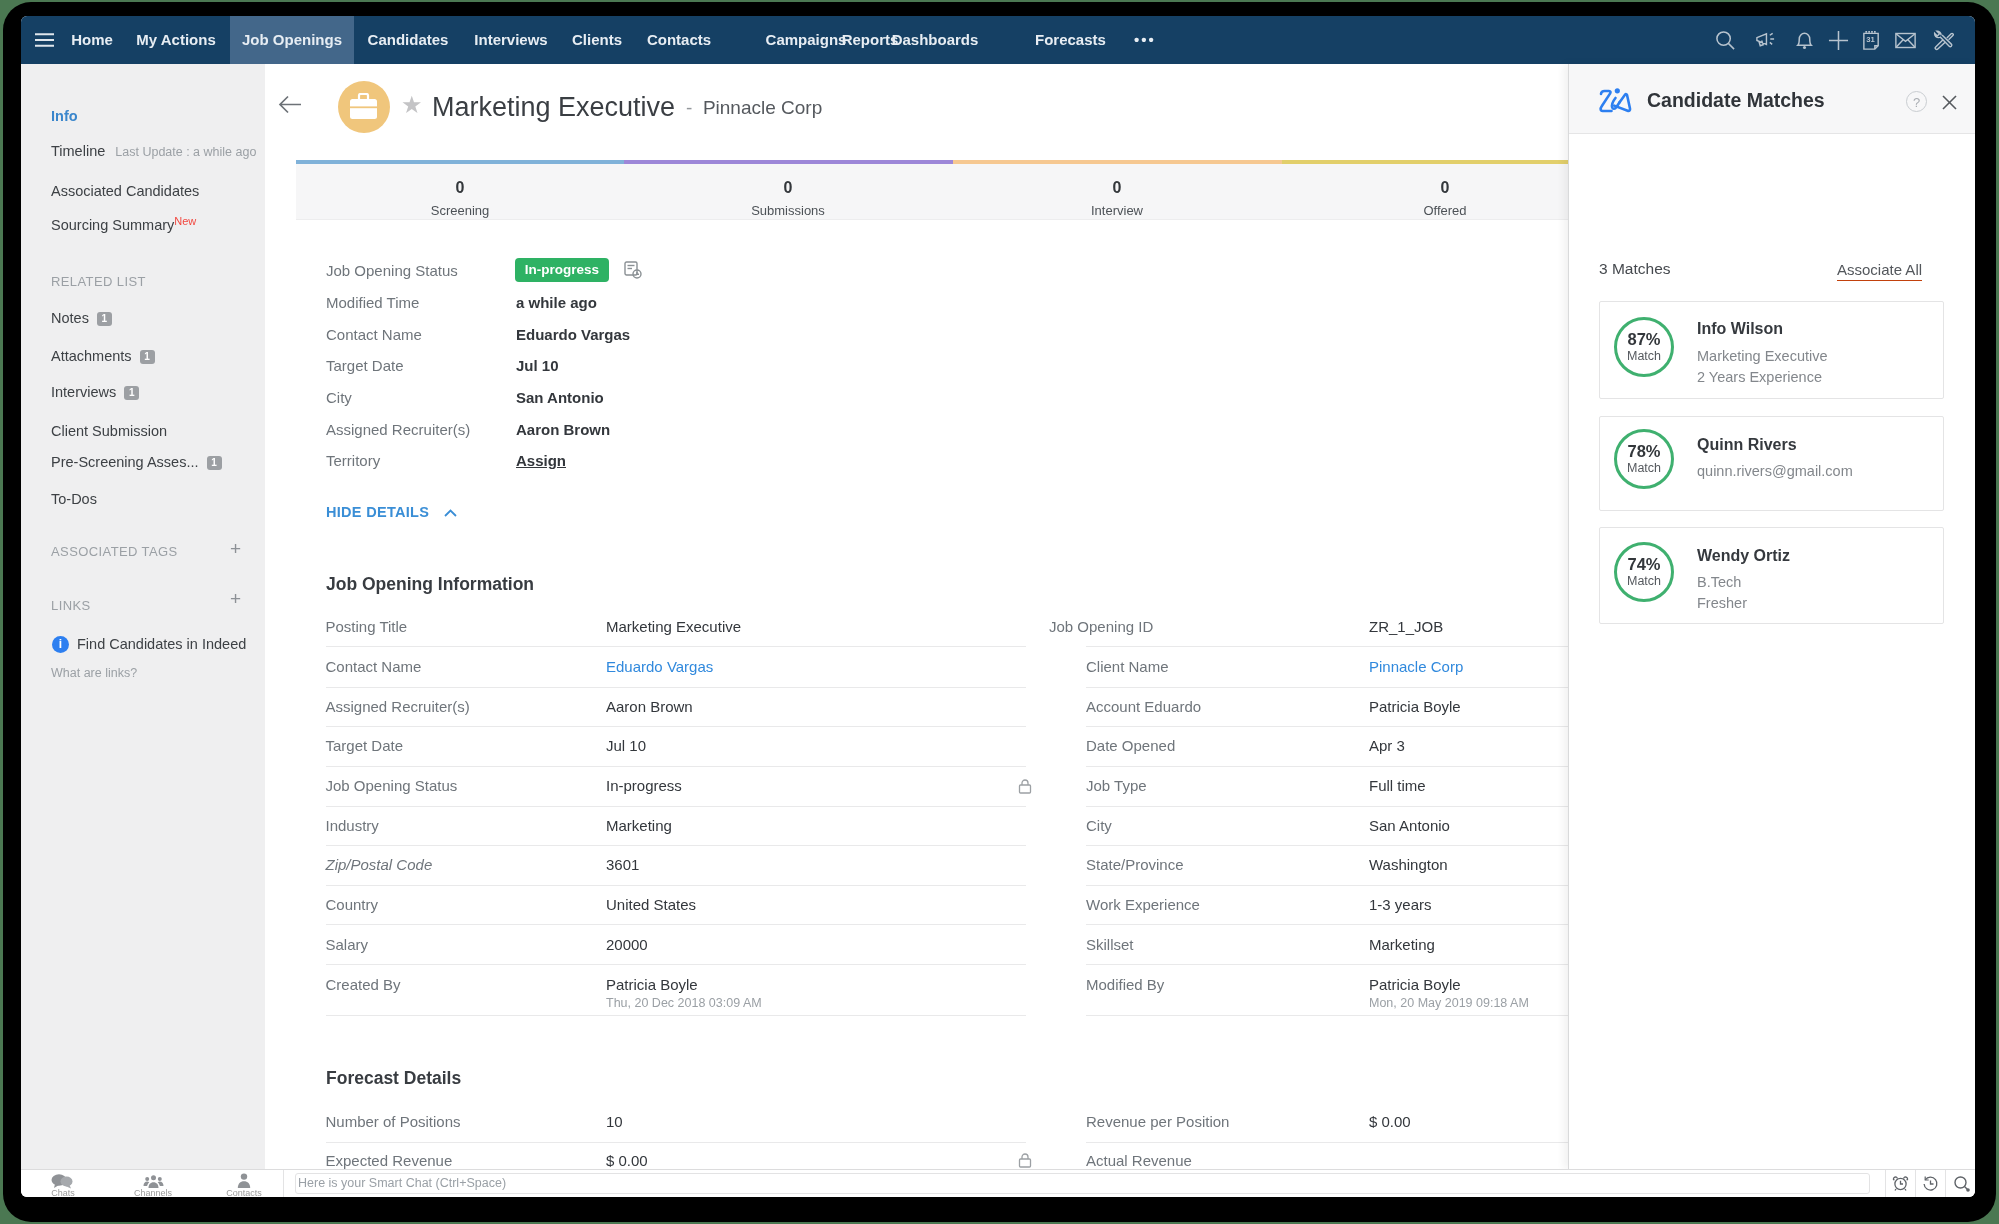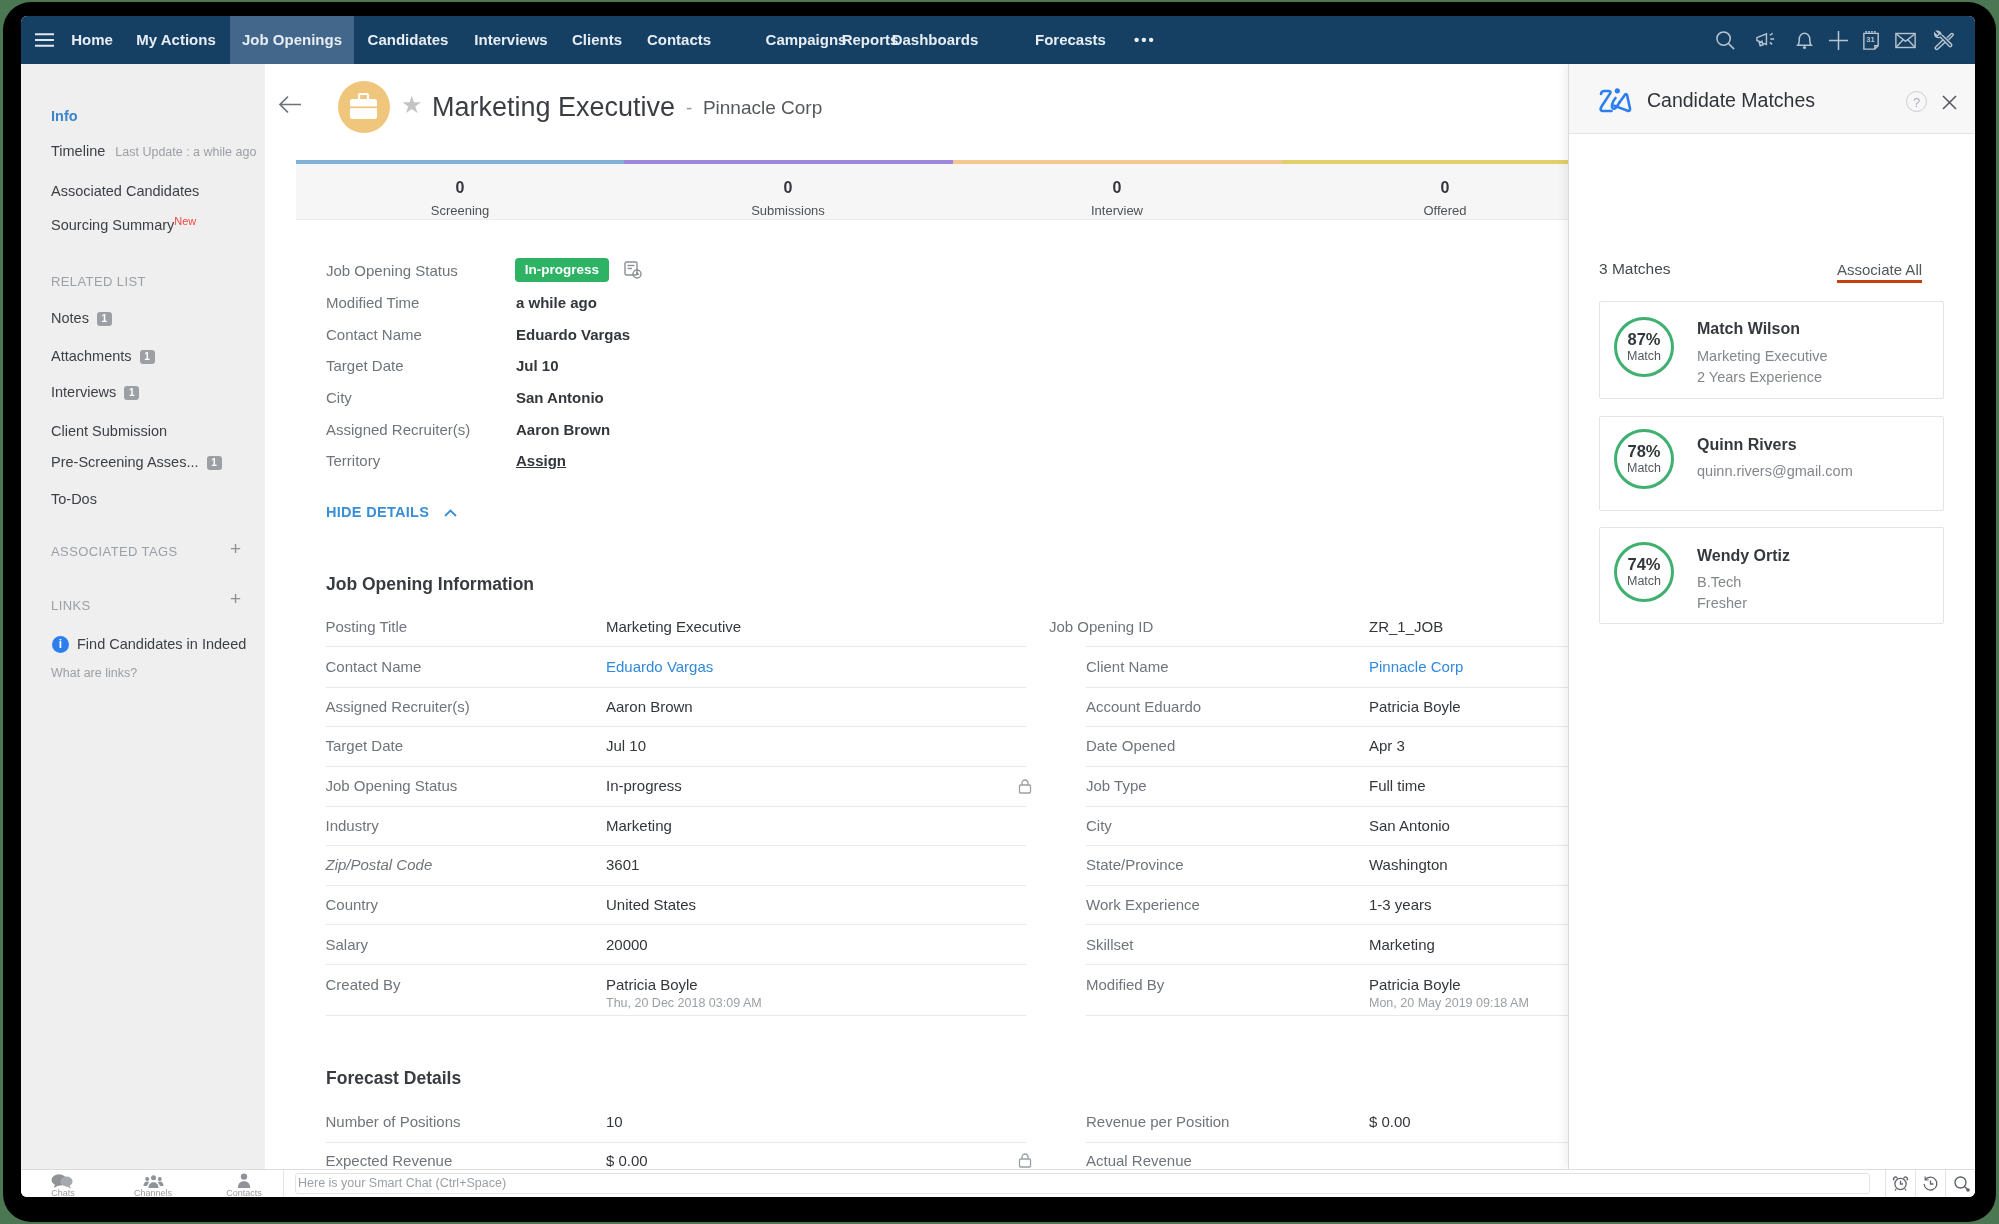--- a/index.html
+++ b/index.html
@@ -303,37 +303,37 @@
     <div class="panel">
       <div class="phead"></div>
       <svg class="abs" style="left:29px;top:24px;" width="34" height="30" viewBox="0 0 34 30">
           <g fill="none" stroke="#2d7ff0" stroke-width="2.6" stroke-linecap="round" stroke-linejoin="round">
             <path d="M3 6 C3 4 4.5 3 6.5 3 L11 3 C12.5 3 13 4.3 12 5.6 L3.7 18.2 C2.2 20.3 2.2 23 4.6 23 L13.5 23"></path>
             <path d="M17.5 10 C15.5 12.5 13.5 17 14.2 19.5 C14.8 21.5 17 21 18.3 19.2 L21.6 14.2"></path>
             <path d="M21.6 14.2 L27 6.8 C27.8 5.8 28.7 6 29.1 7.2 L32 20.5 C32.4 22.3 31.2 23.3 29.6 22.7 L16.2 17.6"></path>
           </g>
           <circle cx="19.3" cy="2.8" r="2.6" fill="#2d7ff0"></circle>
         </svg>
-      <div class="abs" style="left:78px;top:25px;font-size:19.5px;font-weight:400;color:#303439;text-align:center;">Candidate Matches</div>
+      <div class="abs" style="left:78px;top:25px;font-size:19.5px;font-weight:700;color:#303439;text-align:center;">Candidate Matches</div>
       <div class="abs" style="left:337px;top:27px;width:21px;height:21px;border:1px solid #c9cdd1;border-radius:50%;color:#a9adb2;font-size:13px;text-align:center;line-height:21px;">?</div>
       <svg class="abs" style="left:373px;top:31px;" width="15" height="15" viewBox="0 0 15 15">
           <g stroke="#55595e" stroke-width="1.6">
             <line x1="1" y1="1" x2="14" y2="14"></line>
             <line x1="14" y1="1" x2="1" y2="14"></line>
           </g>
         </svg>
       <div class="abs" style="left:30px;top:196px;font-size:15.5px;color:#45494e;">3 Matches</div>
-      <div class="abs" style="left:268px;top:197px;font-size:15px;color:#53575c;border-bottom:3px solid #c2410c;padding-bottom:2px;">Associate All</div>
+      <div class="abs" style="left:268px;top:197px;font-size:15px;color:#53575c;border-bottom:1px solid #c2410c;padding-bottom:2px;">Associate All</div>
 
       <div class="card" style="top:236.6px;height:98px;">
         <div class="ring" style="top:15px;">
             <span class="pct">87%</span>
             <span class="mt">Match</span>
           </div>
-        <div class="cname" style="top:18px;">Match Wilson</div>
+        <div class="cname" style="top:18px;">Info Wilson</div>
         <div class="csub" style="top:46px;">Marketing Executive</div>
         <div class="csub" style="top:67px;">2 Years Experience</div>
       </div>
       <div class="card" style="top:352.4px;height:95px;">
         <div class="ring" style="top:12px;">
             <span class="pct">78%</span>
             <span class="mt">Match</span>
           </div>
         <div class="cname" style="top:19px;">Quinn Rivers</div>
         <div class="csub" style="top:46px;">quinn.rivers@gmail.com</div>

